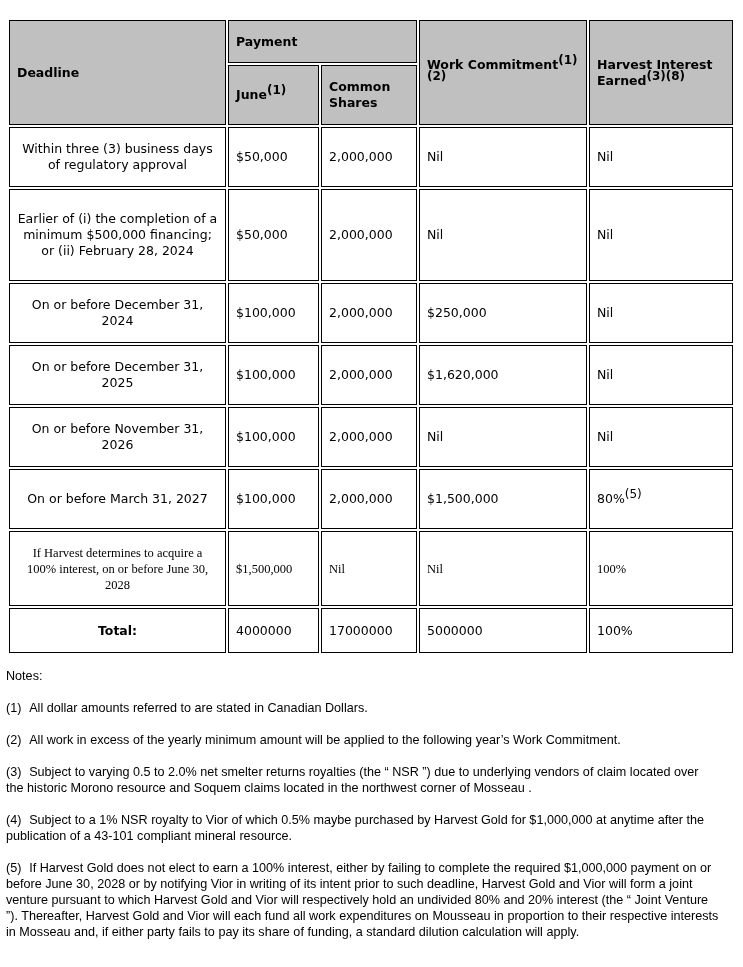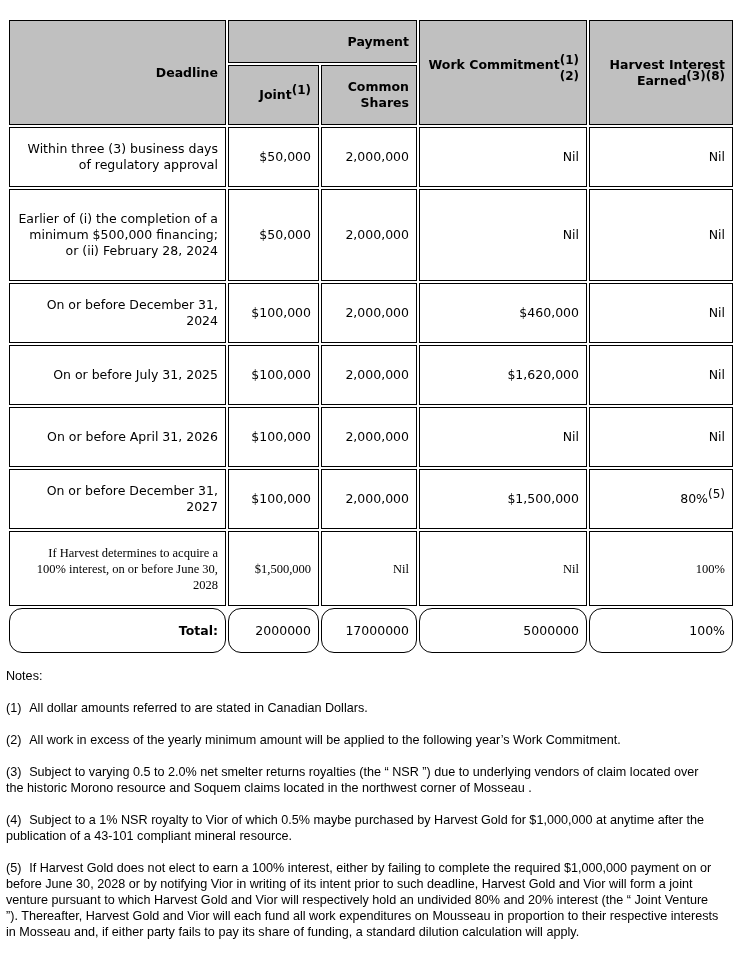--- a/index.html
+++ b/index.html
@@ -12,36 +12,36 @@
     border-collapse:separate; border-spacing:2px;
     font-size:12.5px;
   }
   table.terms td, table.terms th {
     border:1px solid #000;
     padding:0 7px;
     vertical-align:middle;
     line-height:16px;
   }
   th { background:#c0c0c0; font-weight:bold; font-size:12.5px; }
-  th.left { text-align:right; }
-  th, td.c { text-align:right; }
-  td.l { text-align:right; }
+  th.left { text-align:left; }
+  th, td.c { text-align:left; }
+  td.l { text-align:center; }
   sup { font-size:12px; vertical-align:5px; line-height:0; }
   .col-deadline { width:201px; }
   .col-cash { width:75px; }
   .col-shares { width:80px; }
   .col-work { width:152px; }
   .col-harvest { width:128px; }
   tr.h1 th { height:41px; }
   tr.h2 th { height:58px; }
   tr.r1 td { height:58px; }
   tr.r2 td { height:90px;margin-left:29px; }
   tr.r3 td, tr.r4 td, tr.r5 td, tr.r6 td { height:58px; }
   tr.r7 td { height:73px;font-family:Liberation Serif, serif; }
-  tr.r8 td { height:43px;border-radius:13px; }
+  tr.r8 td { height:43px; }
   td.bold { font-weight:bold; }
 
   .notes {
     position:absolute; left:6px; top:668px; width:735px;
     font-family:"Liberation Sans", sans-serif; font-size:13px; line-height:16px;
     transform:scaleX(0.97); transform-origin:left top;
   }
   .notes p { margin:0 0 16px 0; }
   .notes p.title { margin-bottom:16px; }
   .notes .num { margin-right:8px; }
@@ -63,21 +63,21 @@
       <th colspan="2">Payment</th>
       <th rowspan="2" class="col-work">
         <span>Work Commitment</span><sup>(1)(2)</sup>
       </th>
       <th rowspan="2" class="col-harvest">
         <span>Harvest Interest Earned</span><sup>(3)(8)</sup>
       </th>
     </tr>
     <tr class="h2">
       <th class="col-cash">
-        <span>Joint</span><sup>(1)</sup>
+        <span>June</span><sup>(1)</sup>
       </th>
       <th class="col-shares">Common Shares</th>
     </tr>
   </thead>
   <tbody>
     <tr class="r1">
       <td class="l">Within three (3) business days of regulatory approval</td>
       <td class="c">$50,000</td>
       <td class="c">2,000,000</td>
       <td class="c">Nil</td>
@@ -87,54 +87,54 @@
       <td class="l">Earlier of (i) the completion of a minimum $500,000 financing; or (ii) February 28, 2024</td>
       <td class="c">$50,000</td>
       <td class="c">2,000,000</td>
       <td class="c">Nil</td>
       <td class="c"><span>Nil</span></td>
     </tr>
     <tr class="r3">
       <td class="l">On or before December 31, 2024</td>
       <td class="c">$100,000</td>
       <td class="c">2,000,000</td>
-      <td class="c">$460,000</td>
+      <td class="c">$250,000</td>
       <td class="c"><span>Nil</span></td>
     </tr>
     <tr class="r4">
-      <td class="l">On or before July 31, 2025</td>
+      <td class="l">On or before December 31, 2025</td>
       <td class="c">$100,000</td>
       <td class="c">2,000,000</td>
       <td class="c">$1,620,000</td>
       <td class="c"><span>Nil</span></td>
     </tr>
     <tr class="r5">
-      <td class="l">On or before April 31, 2026</td>
+      <td class="l">On or before November 31, 2026</td>
       <td class="c">$100,000</td>
       <td class="c">2,000,000</td>
       <td class="c">Nil</td>
       <td class="c"><span>Nil</span></td>
     </tr>
     <tr class="r6">
-      <td class="l">On or before December 31, 2027</td>
+      <td class="l">On or before March 31, 2027</td>
       <td class="c">$100,000</td>
       <td class="c">2,000,000</td>
       <td class="c">$1,500,000</td>
       <td class="c"><span>80%</span><sup>(5)</sup></td>
     </tr>
     <tr class="r7">
       <td class="l">If Harvest determines to acquire a 100% interest, on or before June 30, 2028</td>
       <td class="c">$1,500,000</td>
       <td class="c">Nil</td>
       <td class="c">Nil</td>
       <td class="c"><span>100%</span></td>
     </tr>
     <tr class="r8">
       <td class="l bold">Total:</td>
-      <td class="c">2000000</td>
+      <td class="c">4000000</td>
       <td class="c">17000000</td>
       <td class="c">5000000</td>
       <td class="c">100%</td>
     </tr>
   </tbody>
 </table>
 
 <div class="notes">
   <p class="title">Notes:</p>
   <p><span class="num">(1)</span><span>All dollar amounts referred to are stated in Canadian Dollars.</span></p>

